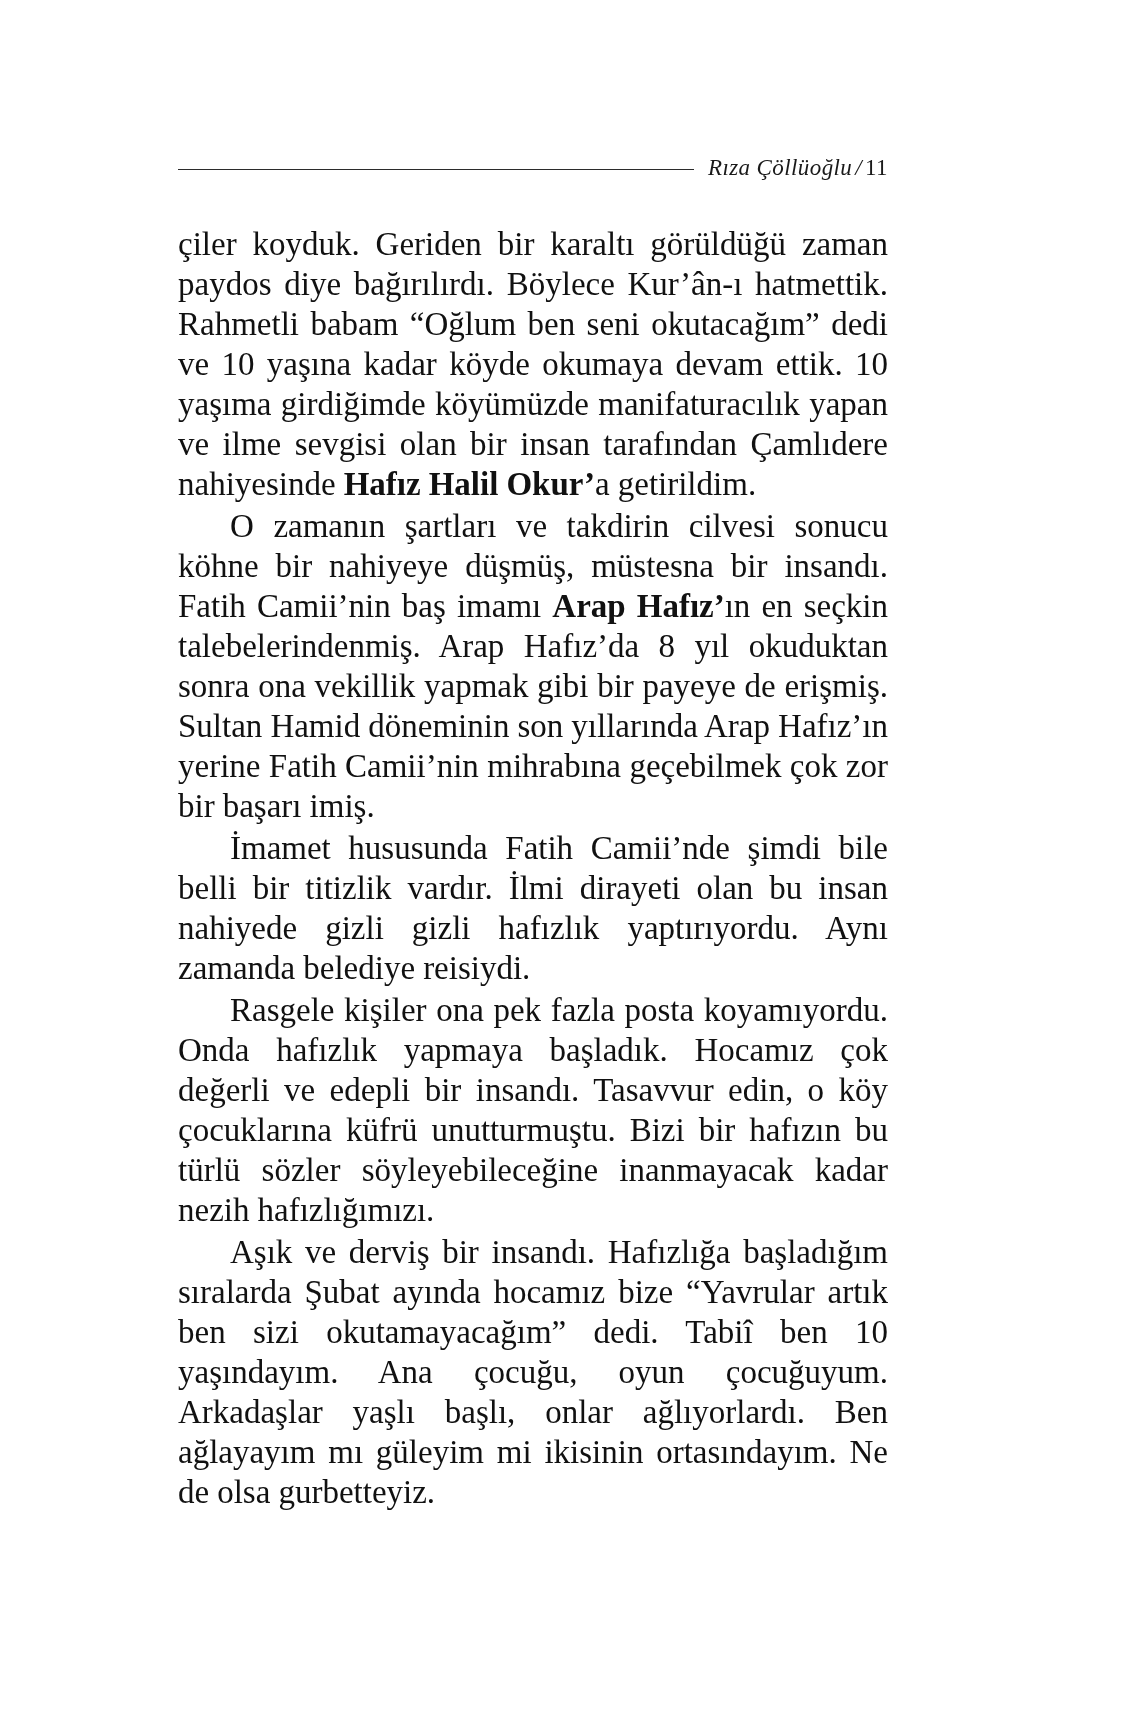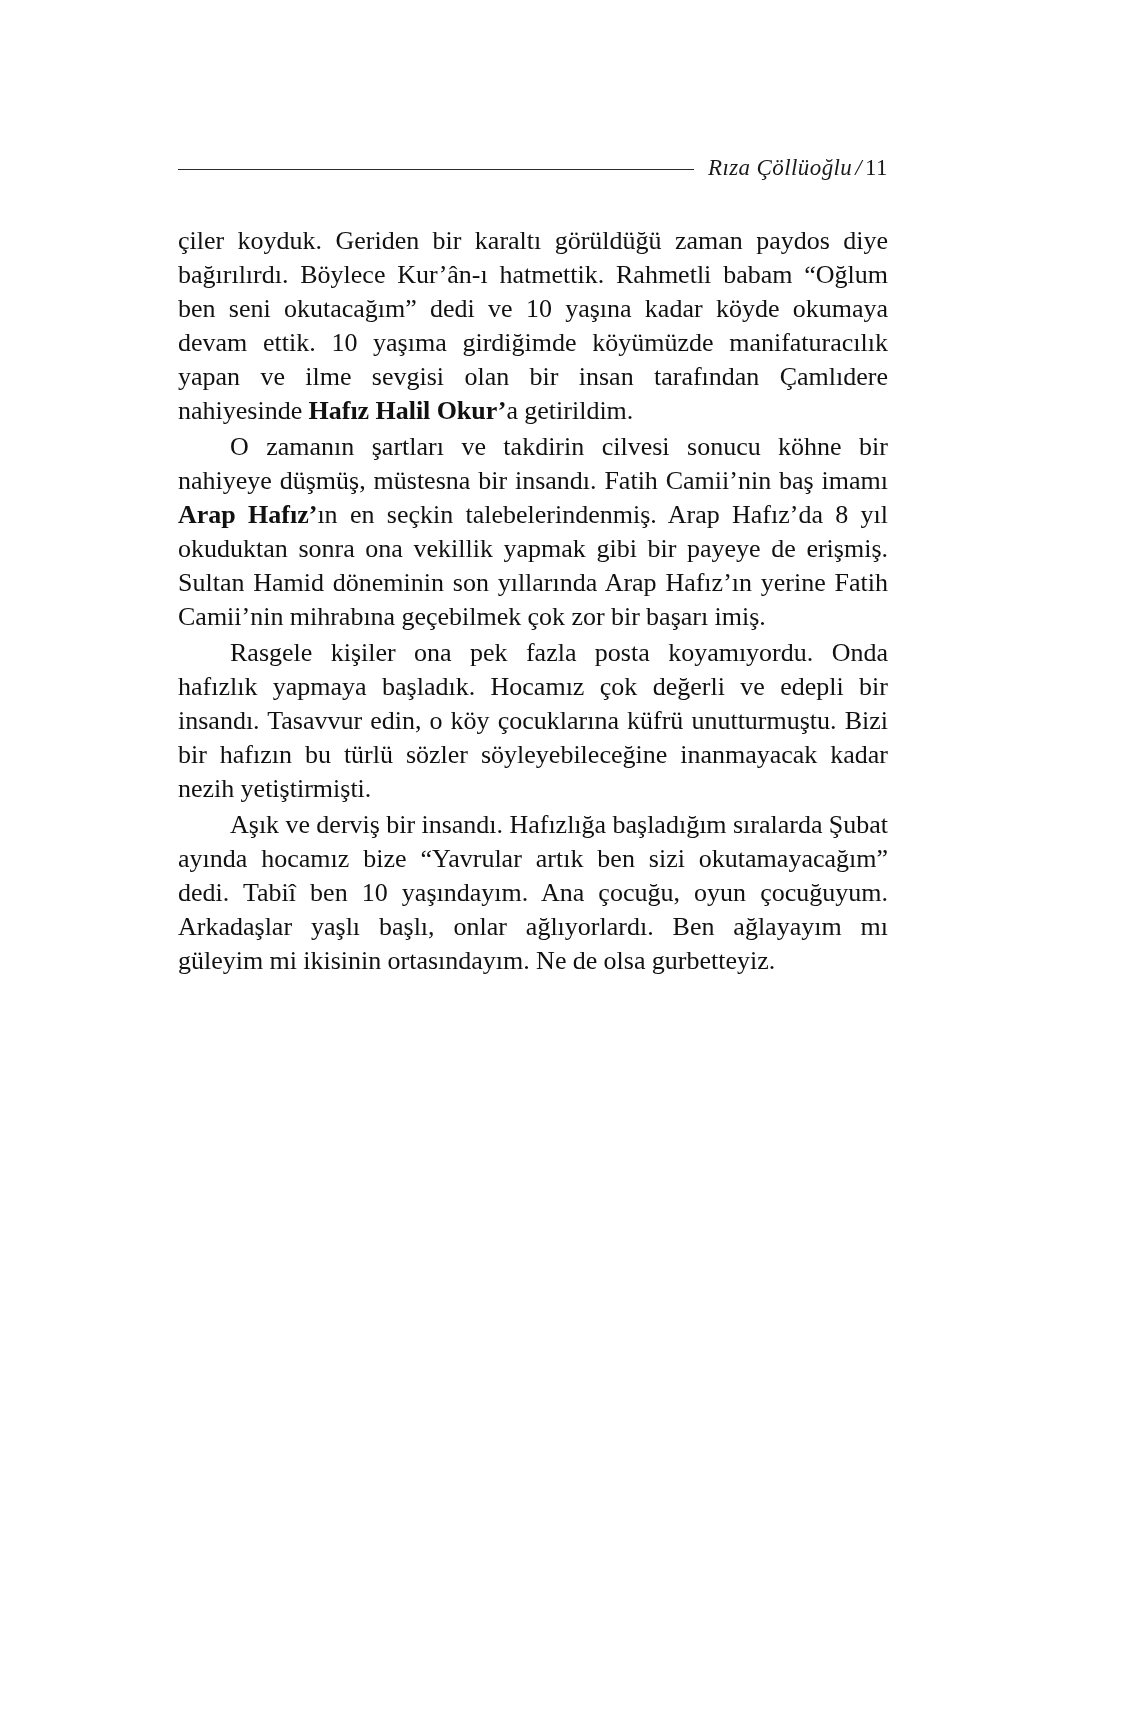--- a/index.html
+++ b/index.html
@@ -59,22 +59,22 @@
     font-style: italic;
     padding: 0 3px;
   }
   .header-label .pageno {
     font-style: normal;
   }
   
   .body-text { width: 100%; }
   p.para {
     margin: 0 0 2px 0;
-    font-size: 26px;
-    line-height: 34px;
+    font-size: 33px;
+    line-height: 40px;
     text-align: justify;
     text-justify: inter-word;
     text-indent: 52px;
     word-spacing: -0.2px;
     hyphens: manual;
   }
   p.para.first { text-indent: 0; }
   p.para b { font-weight: bold; }
 </style>
 </head>
@@ -87,18 +87,19 @@
     <div class="running-header">
       <hr class="header-rule" style="border-top-color: rgb(43, 43, 43);">
       <div class="header-label">
         <span>Rıza Çöllüoğlu</span><span class="sep">/</span><span class="pageno">11</span>
       </div>
     </div>
 
     <div class="body-text">
         <p class="para first"><span>çiler koyduk. Geriden bir karaltı görüldüğü zaman paydos diye bağırılırdı. Böylece Kur’ân-ı hatmettik. Rahmetli babam “Oğlum ben seni okutacağım” dedi ve 10 yaşına kadar köyde okumaya devam ettik. 10 yaşıma girdiğimde köyümüzde manifaturacılık yapan ve ilme sevgisi olan bir insan tarafından Çamlıdere nahiyesinde </span><b>Hafız Halil Okur’</b><span>a getirildim.</span></p>
         <p class="para"><span>O zamanın şartları ve takdirin cilvesi sonucu köhne bir nahiyeye düşmüş, müstesna bir insandı. Fatih Camii’nin baş imamı </span><b>Arap Hafız’</b><span>ın en seçkin talebelerindenmiş. Arap Hafız’da 8 yıl okuduktan sonra ona vekillik yapmak gibi bir payeye de erişmiş. Sultan Hamid döneminin son yıllarında Arap Hafız’ın yerine Fatih Camii’nin mihrabına geçebilmek çok zor bir başarı imiş.</span></p>
-        <p class="para"><span>Rasgele kişiler ona pek fazla posta koyamıyordu. Onda hafızlık yapmaya başladık. Hocamız çok değerli ve edepli bir insandı. Tasavvur edin, o köy çocuklarına küfrü unutturmuştu. Bizi bir hafızın bu türlü sözler söyleyebileceğine inanmayacak kadar nezih yetiştirmişti.</span></p>
+        <p class="para"><span>İmamet hususunda Fatih Camii’nde şimdi bile belli bir titizlik vardır. İlmi dirayeti olan bu insan nahiyede gizli gizli hafızlık yaptırıyordu. Aynı zamanda belediye reisiydi.</span></p>
+        <p class="para"><span>Rasgele kişiler ona pek fazla posta koyamıyordu. Onda hafızlık yapmaya başladık. Hocamız çok değerli ve edepli bir insandı. Tasavvur edin, o köy çocuklarına küfrü unutturmuştu. Bizi bir hafızın bu türlü sözler söyleyebileceğine inanmayacak kadar nezih hafızlığımızı.</span></p>
         <p class="para"><span>Aşık ve derviş bir insandı. Hafızlığa başladığım sıralarda Şubat ayında hocamız bize “Yavrular artık ben sizi okutamayacağım” dedi. Tabiî ben 10 yaşındayım. Ana çocuğu, oyun çocuğuyum. Arkadaşlar yaşlı başlı, onlar ağlıyorlardı. Ben ağlayayım mı güleyim mi ikisinin ortasındayım. Ne de olsa gurbetteyiz.</span></p>
       </div>
 
   </div>
 </div>
 
 </body></html>

